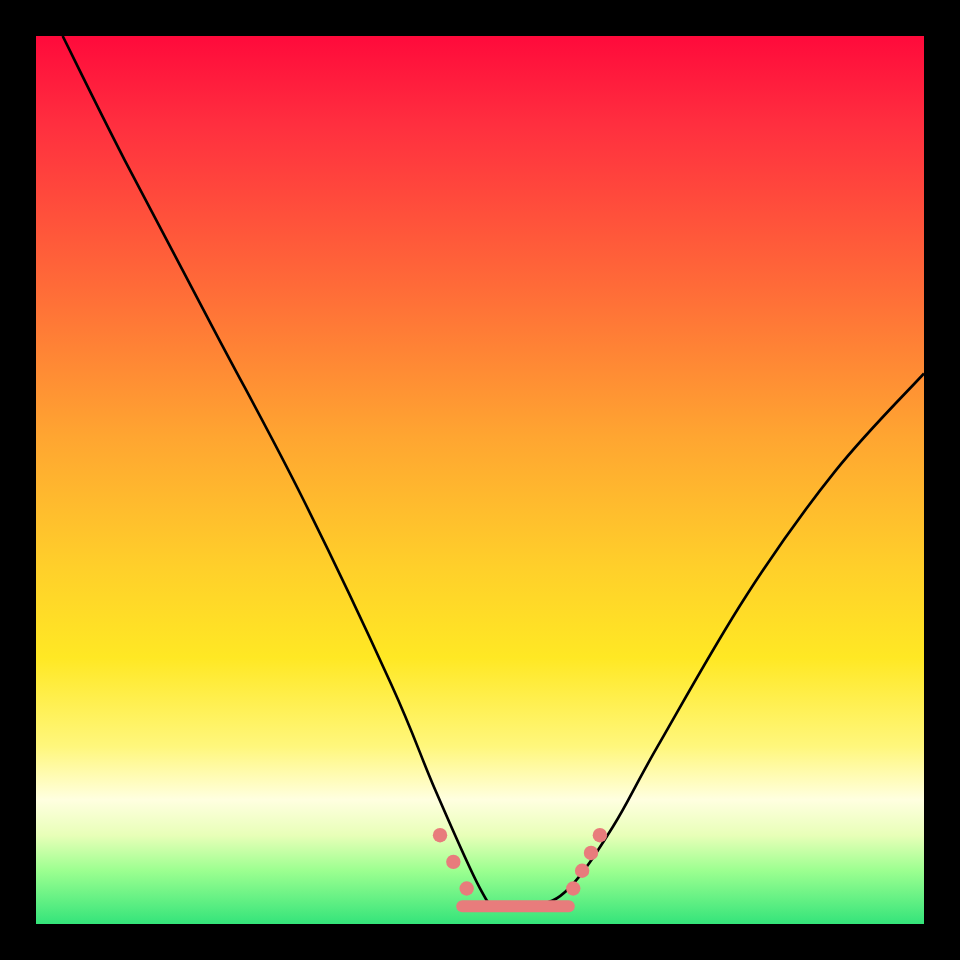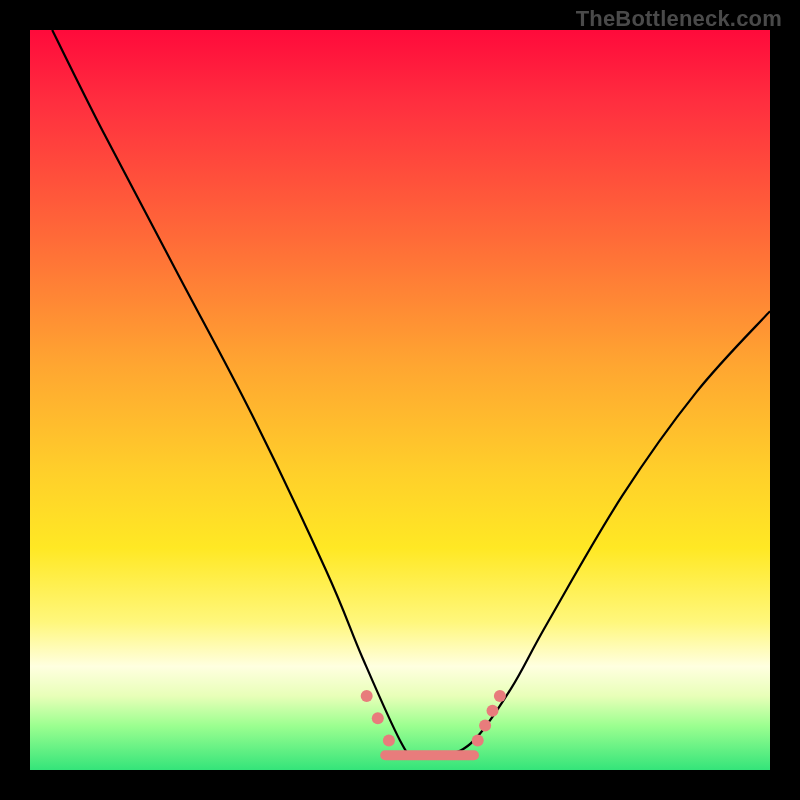--- a/index.html
+++ b/index.html
@@ -69,21 +69,20 @@
     stroke-linecap: round;
   }
   .accent-dot {
     fill: #e87c7c;
   }
 </style>
 </head>
 <body>
 
 <div class="frame">
-  <div class="attribution">TheBottleneck.com</div>
 
   <div class="plot">
     <svg class="curve" viewBox="0 0 740 740" preserveAspectRatio="none">
       <path id="main-curve" class="curve-path" d="M 22.2 0 C 31.524 18.648000000000003, 51.356 59.64400000000003, 74 103.60000000000002 C 96.644 147.556, 121.36 193.584, 148 244.2 C 174.64 294.816, 195.36 331.52, 222 384.8 C 248.64 438.08000000000004, 276.02 496.244, 296 540.2 C 315.98 584.1560000000001, 319.68 598.364, 333 629 C 346.32 659.636, 360.676 693.084, 370 710.4 C 379.324 727.716, 376.808 722.5360000000001, 384.8 725.2 C 392.79200000000003 727.864, 403.744 727.864, 414.40000000000003 725.2 C 425.05600000000004 722.5360000000001, 432.012 722.388, 444 710.4 C 455.988 698.4119999999999, 467.68 679.912, 481 658.6 C 494.32 637.288, 498.02 626.6320000000001, 518 592 C 537.98 557.3679999999999, 565.36 507.49199999999996, 592 466.2 C 618.64 424.908, 639.36 395.9, 666 362.59999999999997 C 692.64 329.29999999999995, 726.68 295.852, 740 281.2"></path>
       <path id="accent-seg" class="accent-path" d="M 355.2 725.2 L 444 725.2"></path>
       <g id="accent-dots">
           <circle cx="336.7" cy="666" r="6" class="accent-dot"></circle>
           <circle cx="347.79999999999995" cy="688.2" r="6" class="accent-dot"></circle>
           <circle cx="358.9" cy="710.4" r="6" class="accent-dot"></circle>
           <circle cx="447.7" cy="710.4" r="6" class="accent-dot"></circle>

